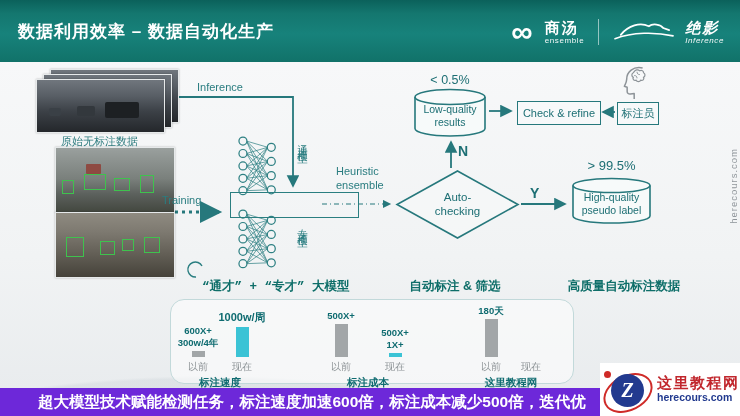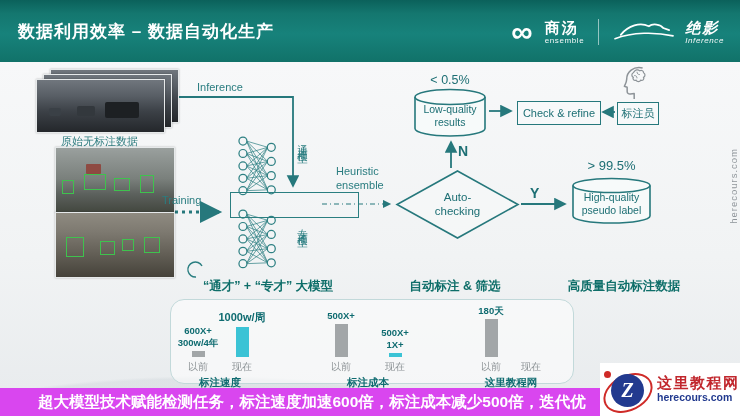--- a/index.html
+++ b/index.html
@@ -53,21 +53,21 @@
   .cg-col{display:flex;flex-direction:column;justify-content:flex-end;align-items:center;height:52px;}
   .cg-lbl{font-size:9.5px;font-weight:bold;color:#0e6b70;line-height:1.25;white-space:nowrap;}
   .cg-lbl.big{font-size:11px;}
   .bar{width:13px;margin-top:2px;}
   .bar.gray{background:#a2a6a8;}
   .bar.cyan{background:#3bc3d5;}
   .cg-cats{display:flex;margin-top:3px;}
   .cg-cats span{font-size:10px;color:#8d9396;text-align:center;}
   .cg-title{font-size:10.5px;font-weight:bold;color:#0e6b70;text-align:center;margin-top:2px;}
   
-  .banner{position:absolute;left:0;top:388px;width:720px;height:28px;background:#d946ef;}
+  .banner{position:absolute;left:0;top:388px;width:720px;height:28px;background:#6d28d9;}
   .banner span{display:block;padding-left:38px;line-height:28px;color:#fff;font-size:15.5px;font-weight:bold;white-space:nowrap;}
   .wm{position:absolute;right:0;bottom:0;width:140px;height:53px;background:#fff;display:flex;align-items:center;}
   .wm-logo{position:relative;width:48px;height:46px;margin-left:4px;flex:0 0 48px;}
   .wm-ring{position:absolute;left:-2px;top:8px;width:48px;height:32px;border:2.5px solid #cf2b28;border-radius:50%;transform:rotate(-27deg);}
   .wm-dot{position:absolute;left:0;top:4px;width:7px;height:7px;background:#cf2b28;border-radius:50%;}
   .wm-circle{position:absolute;left:7px;top:7px;width:33px;height:33px;background:#223a8f;border-radius:50%;
     display:flex;align-items:center;justify-content:center;color:#fff;font-weight:bold;font-style:italic;font-size:20px;font-family:"Liberation Serif",serif;}
   .wm-txt{display:flex;flex-direction:column;margin-left:5px;line-height:1.1;}
   .wm-name{color:#c1272d;font-size:15px;font-weight:bold;letter-spacing:1.5px;}
   .wm-url{color:#223a8f;font-size:10.5px;font-weight:bold;}
@@ -212,21 +212,21 @@
     <div class="sbox" style="left:617px;top:40px;width:40px;height:21px;">标注员</div>
 
     <div class="pct" style="left:571px;top:96px;width:81px;font-size:13px;">&gt; 99.5%</div>
     <svg class="abs" style="left:571px;top:115px;" width="81" height="48">
       <path d="M2 8.5 L2 39 A38.5 7 0 0 0 79 39 L79 8.5" fill="#f7fafa" stroke="#26787c" stroke-width="1.6"></path>
       <ellipse cx="40.5" cy="8.5" rx="38.5" ry="7" fill="#f7fafa" stroke="#26787c" stroke-width="1.6"></ellipse>
     </svg>
     <div class="node-txt pre" style="left:571px;top:124px;width:81px;height:36px;">High-quality
 pseudo label</div>
 
-    <div class="stage-lbl" style="left:202px;width:132px;">“通才” + “专才” 大模型</div>
+    <div class="stage-lbl" style="left:202px;width:132px;font-family:Liberation Mono, monospace;">“通才” + “专才” 大模型</div>
     <div class="stage-lbl" style="left:396px;width:118px;">自动标注 &amp; 筛选</div>
     <div class="stage-lbl" style="left:556px;width:136px;">高质量自动标注数据</div>
 
     <div class="panel">
 
       <div class="cg" style="left:5px;">
         <div class="cg-bars">
           <div class="cg-col" style="width:44px;">
             <span class="cg-lbl">600X+</span>
             <span class="cg-lbl">300w/4年</span>

